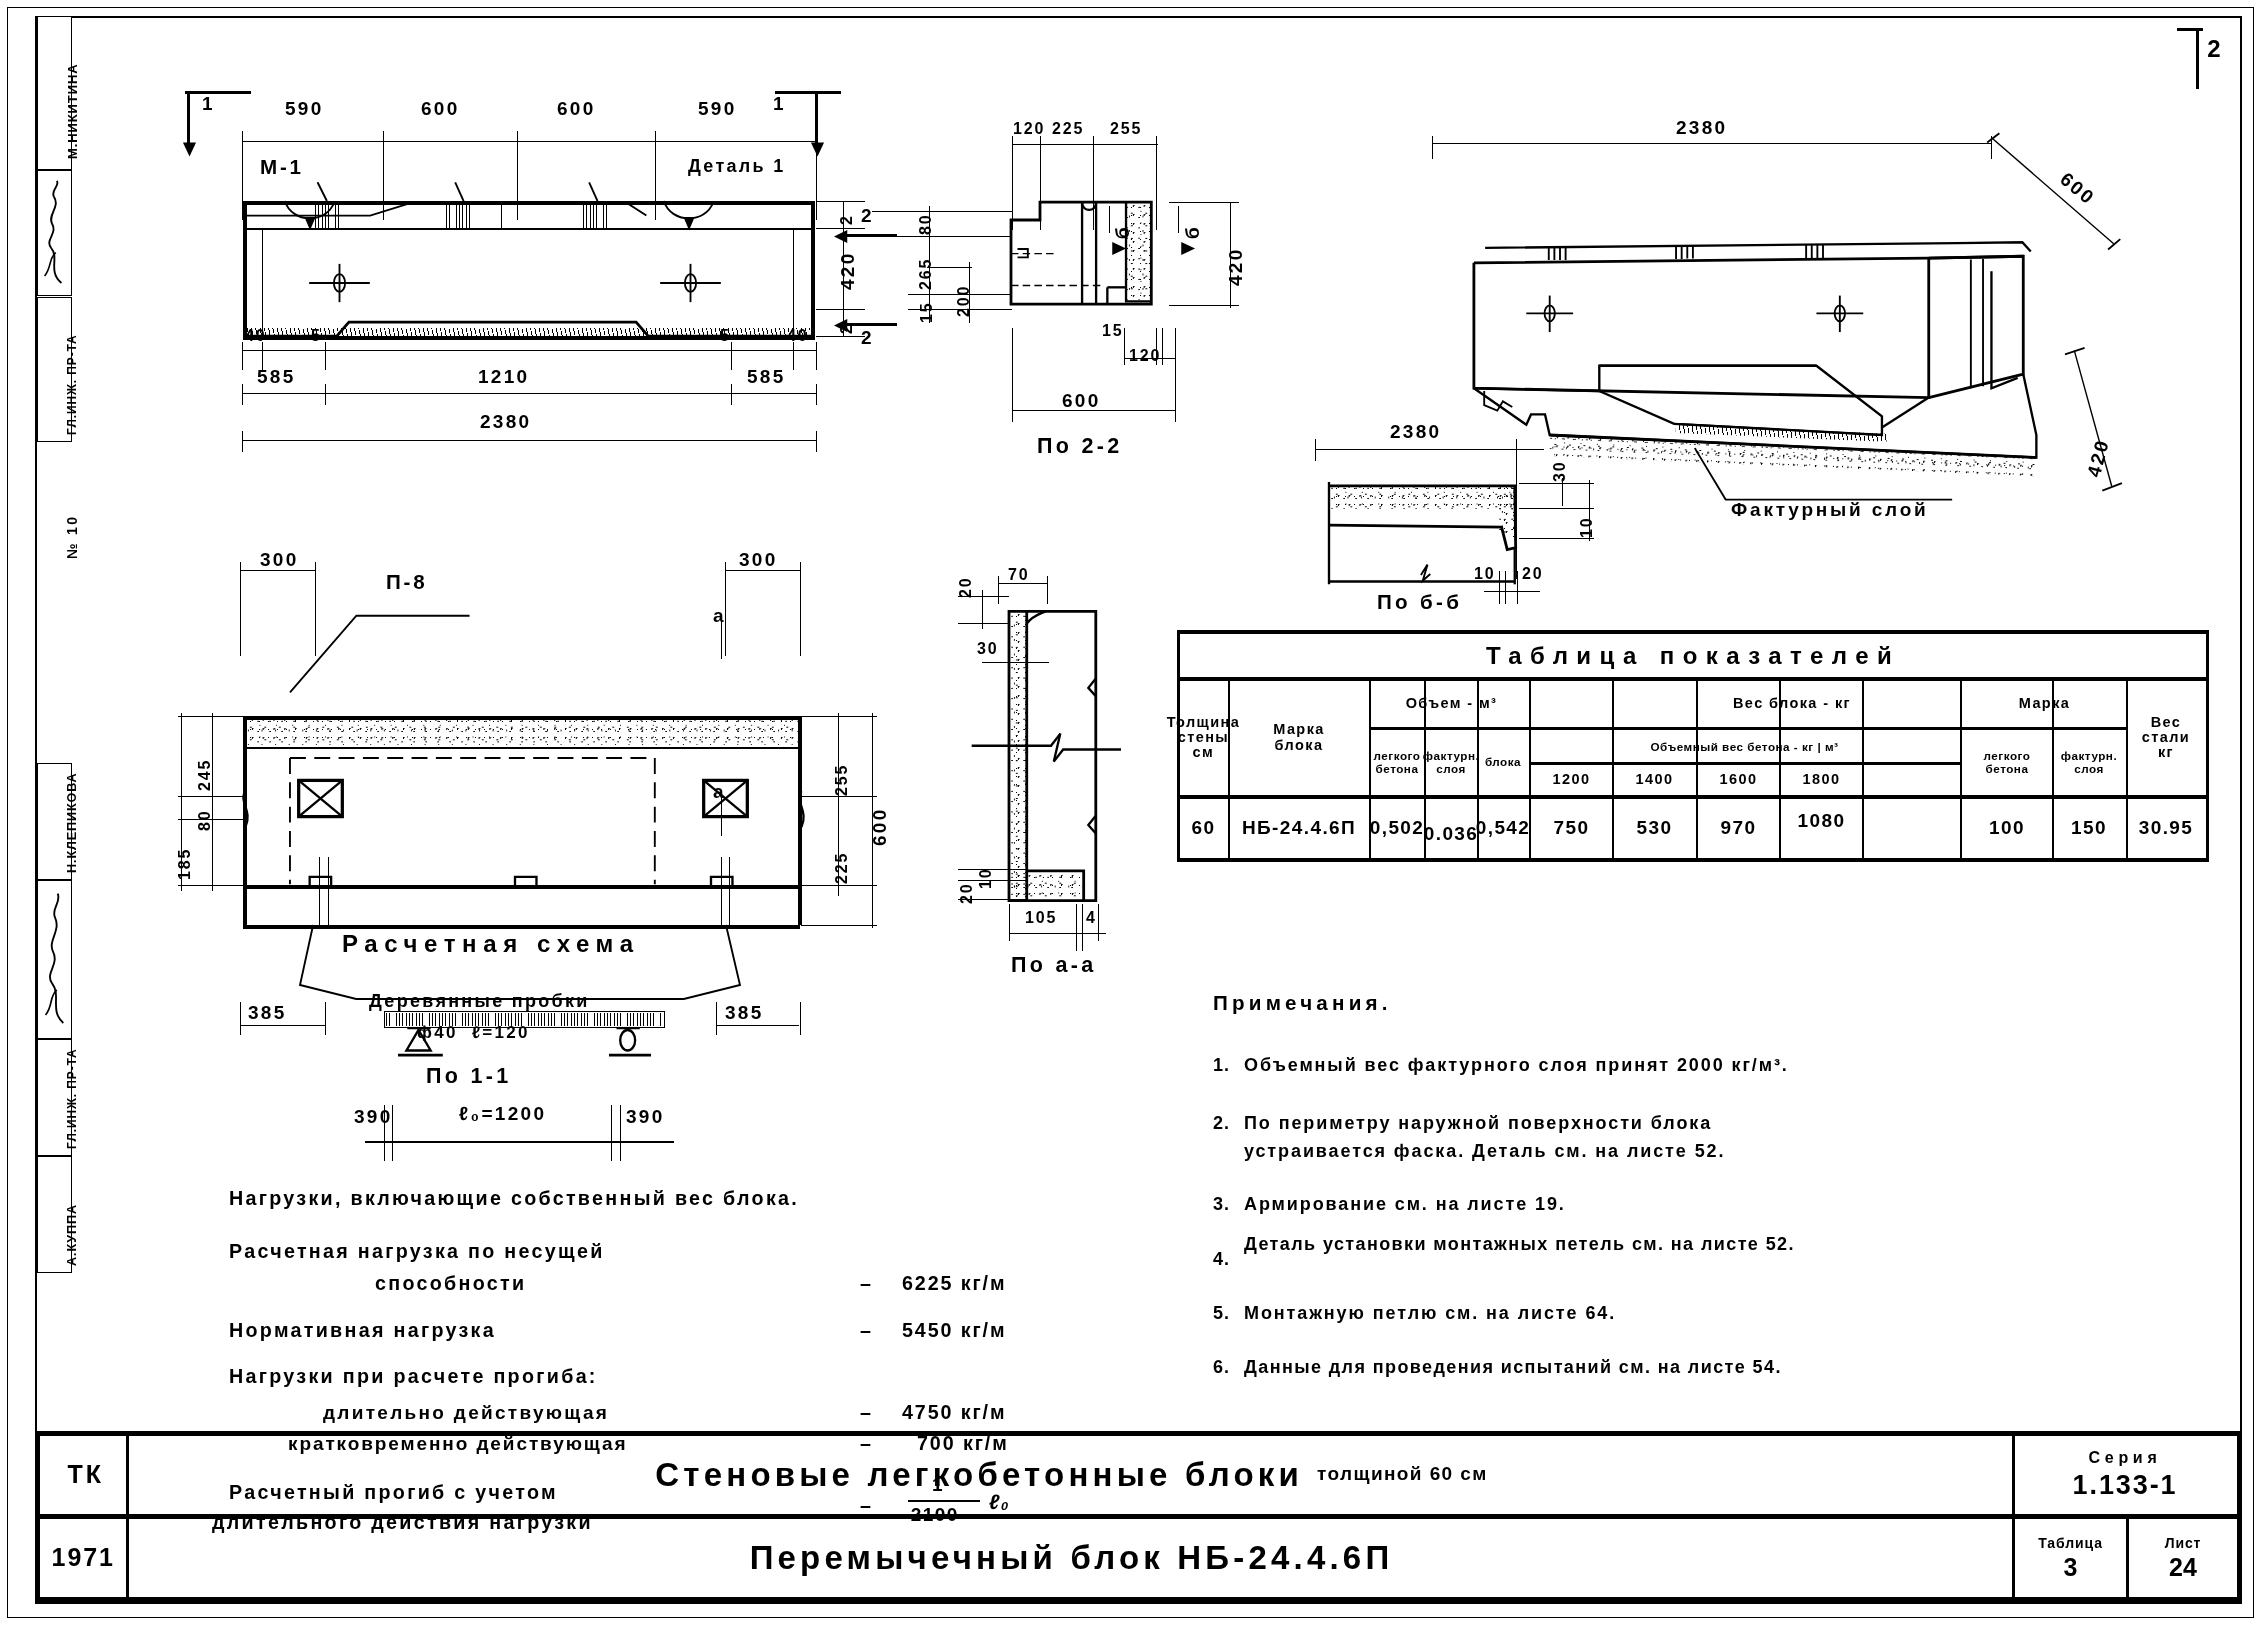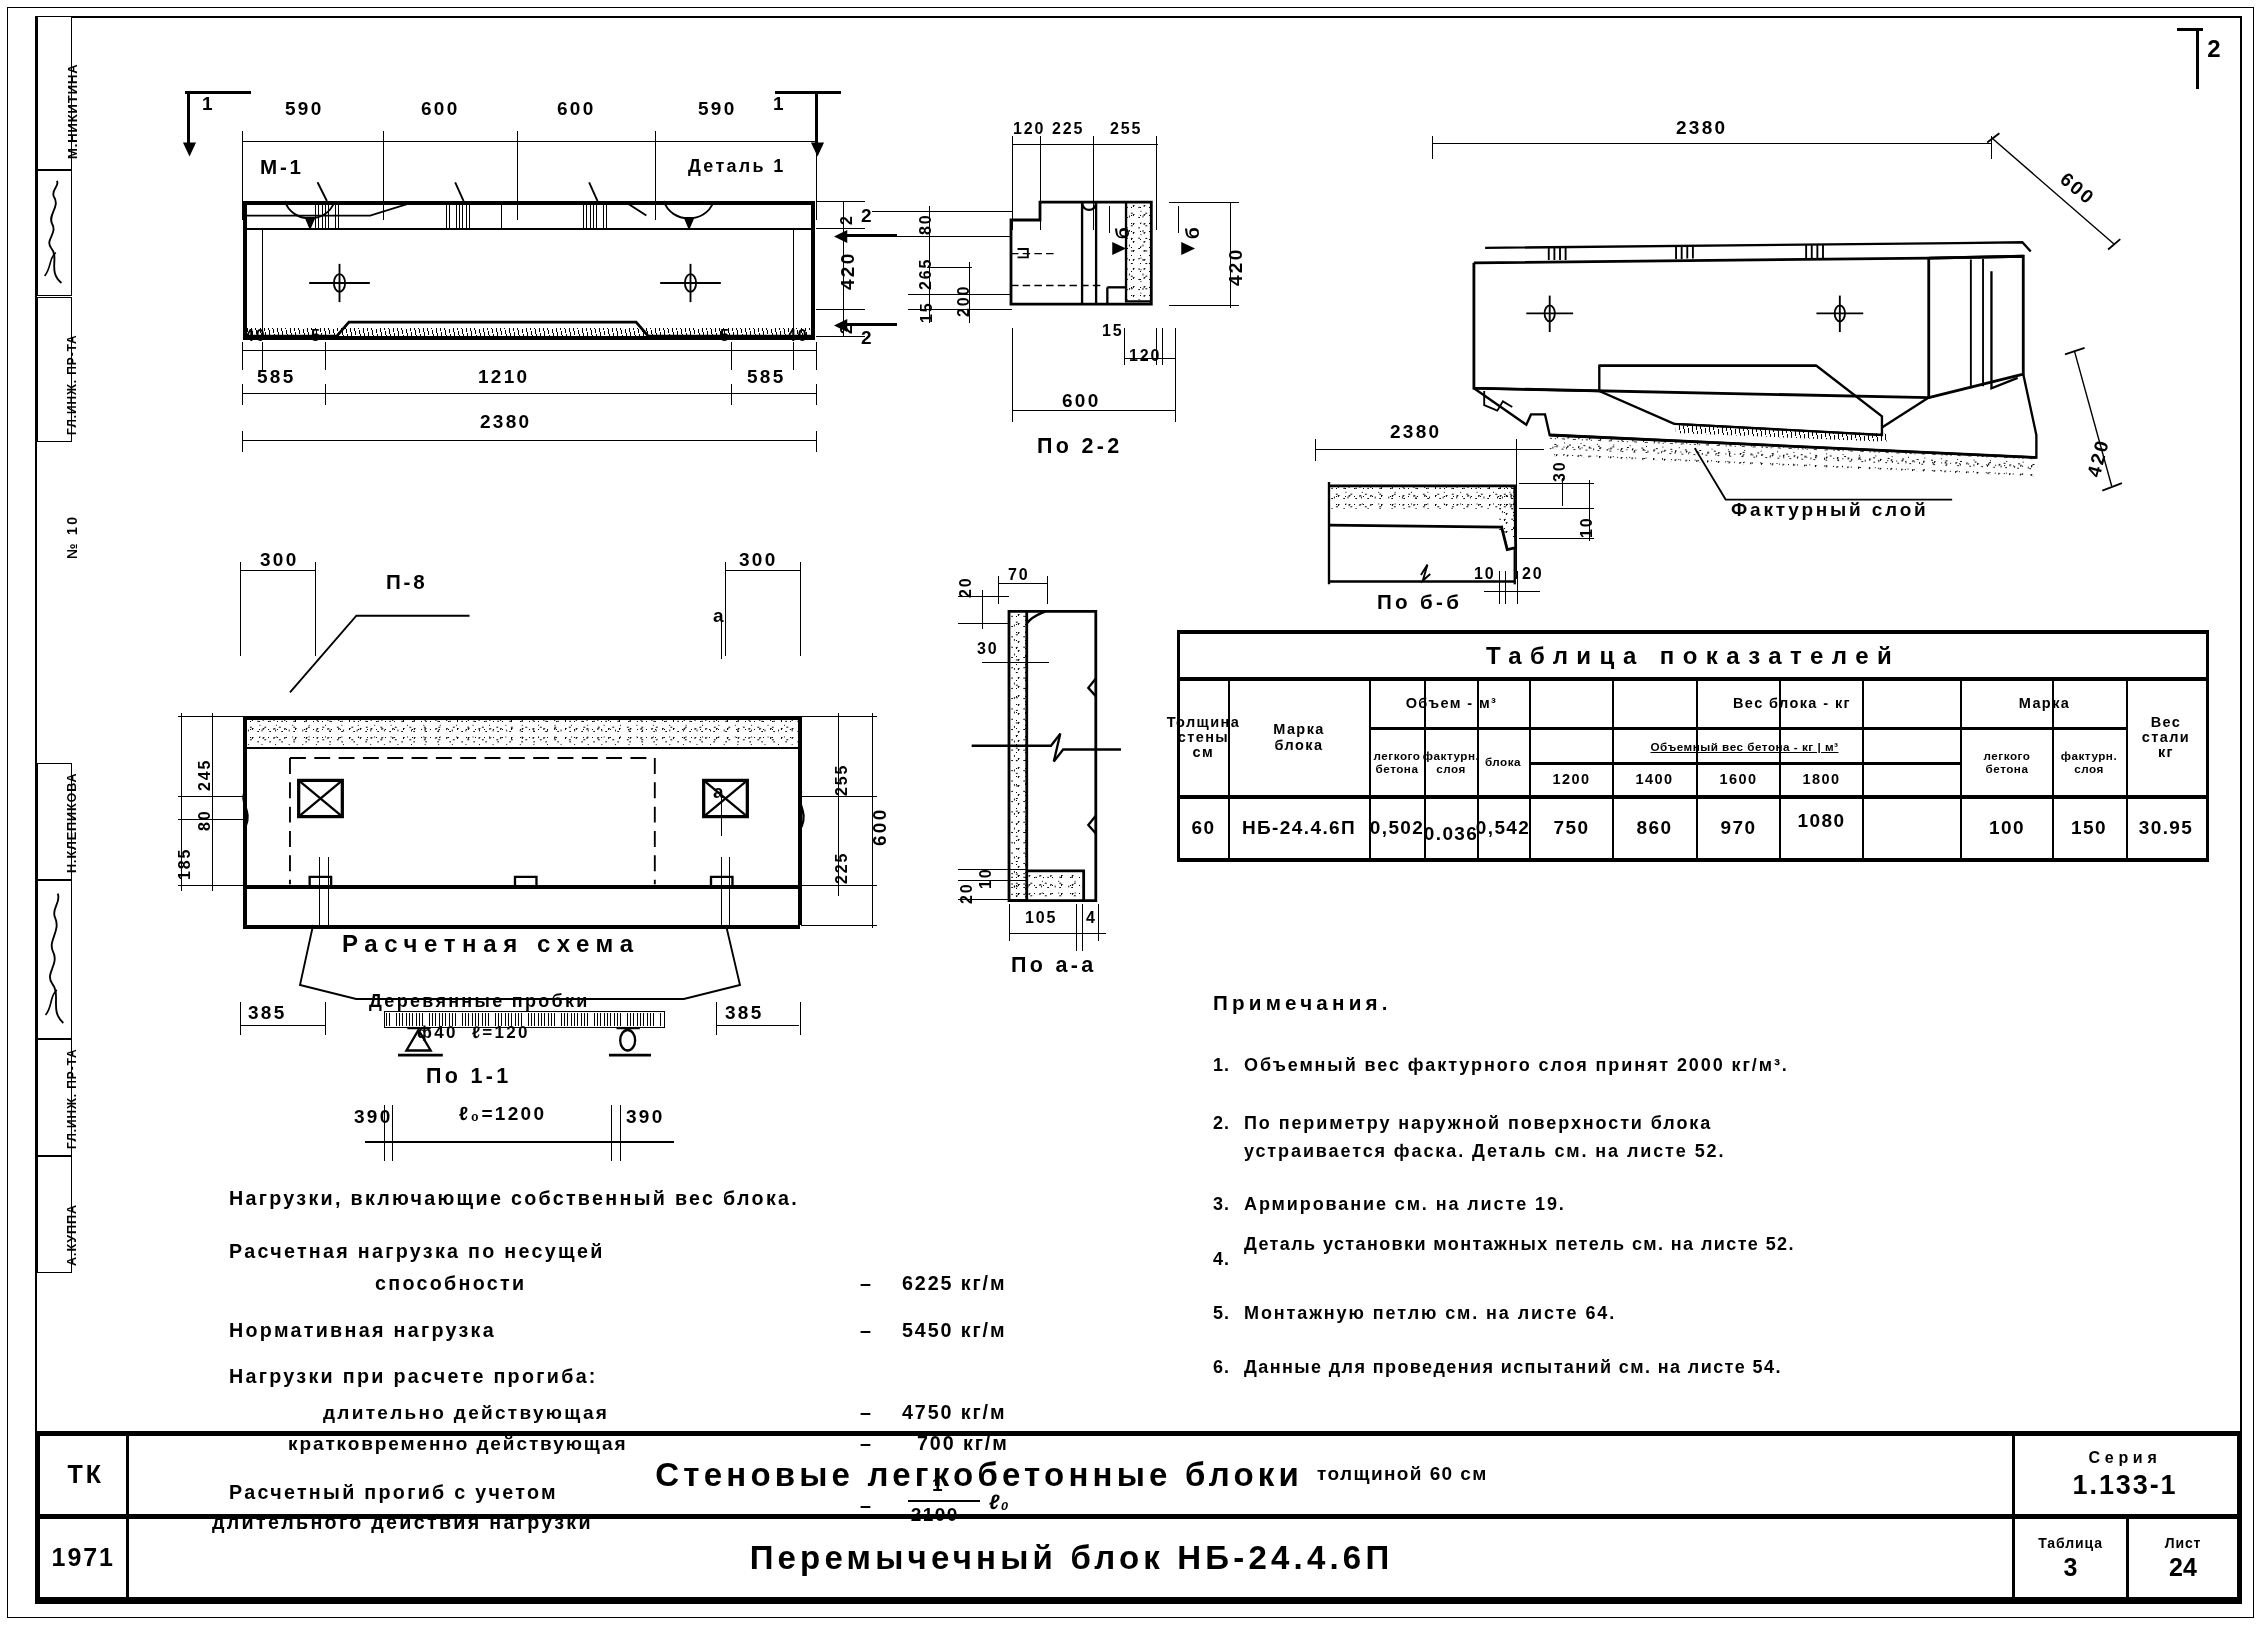--- a/index.html
+++ b/index.html
@@ -681,41 +681,41 @@
 см</div>
     <div class="tcell th" style="left:53px;top:52px;width:138px;height:111px;white-space:pre-line;">Марка
 блока</div>
     <div class="tcell th" style="left:194px;top:52px;width:161px;height:44px;">Объем - м³</div>
     <div class="tcell th-sm" style="left:194px;top:101px;width:52px;height:63px;white-space:pre-line;">легкого
 бетона</div>
     <div class="tcell th-sm" style="left:249px;top:101px;width:50px;height:63px;white-space:pre-line;">фактурн.
 слоя</div>
     <div class="tcell th-sm" style="left:301px;top:101px;width:50px;height:63px;">блока</div>
     <div class="tcell th" style="left:354px;top:52px;width:522px;height:44px;">Вес блока - кг</div>
-    <div class="tcell th-sm" style="left:354px;top:101px;width:427px;height:32px;text-decoration:underline;">Объемный вес бетона - кг | м³</div>
+    <div class="tcell th-sm" style="left:354px;top:101px;width:427px;height:32px;">Объемный вес бетона - кг | м³</div>
     <div class="tcell th" style="left:354px;top:136px;width:81px;height:28px;">1200</div>
     <div class="tcell th" style="left:437px;top:136px;width:81px;height:28px;">1400</div>
     <div class="tcell th" style="left:521px;top:136px;width:81px;height:28px;">1600</div>
     <div class="tcell th" style="left:604px;top:136px;width:81px;height:28px;">1800</div>
     <div class="tcell th" style="left:785px;top:52px;width:165px;height:44px;">Марка</div>
     <div class="tcell th-sm" style="left:785px;top:101px;width:90px;height:63px;white-space:pre-line;">легкого
 бетона</div>
     <div class="tcell th-sm" style="left:877px;top:101px;width:70px;height:63px;white-space:pre-line;">фактурн.
 слоя</div>
     <div class="tcell th" style="left:950px;top:52px;width:78px;height:111px;white-space:pre-line;">Вес
 стали
 кг</div>
 
     <div class="tcell td" style="left:1.9px;top:169px;width:49px;height:58px;">60</div>
     <div class="tcell td" style="left:53px;top:169px;width:138px;height:58px;">НБ-24.4.6П</div>
     <div class="tcell td" style="left:194px;top:169px;width:52px;height:58px;">0,502</div>
     <div class="tcell td" style="left:249px;top:169px;width:50px;height:70px;">0.036</div>
     <div class="tcell td" style="left:301px;top:169px;width:50px;height:58px;">0,542</div>
     <div class="tcell td" style="left:354px;top:169px;width:81px;height:58px;">750</div>
-    <div class="tcell td" style="left:437px;top:169px;width:81px;height:58px;">860</div>
+    <div class="tcell td" style="left:437px;top:169px;width:81px;height:58px;">530</div>
     <div class="tcell td" style="left:521px;top:169px;width:81px;height:58px;">970</div>
     <div class="tcell td" style="left:604px;top:169px;width:81px;height:44px;">1080</div>
     <div class="tcell td" style="left:785px;top:169px;width:90px;height:58px;">100</div>
     <div class="tcell td" style="left:877px;top:169px;width:70px;height:58px;">150</div>
     <div class="tcell td" style="left:950px;top:169px;width:78px;height:58px;">30.95</div>
   </div>
 
   <div class="abs" style="left:1213px;top:993px;">
     <div class="txt" style="left:0px;top:0px;font-size:20.6px;letter-spacing:4.2px;">Примечания.</div>
 

